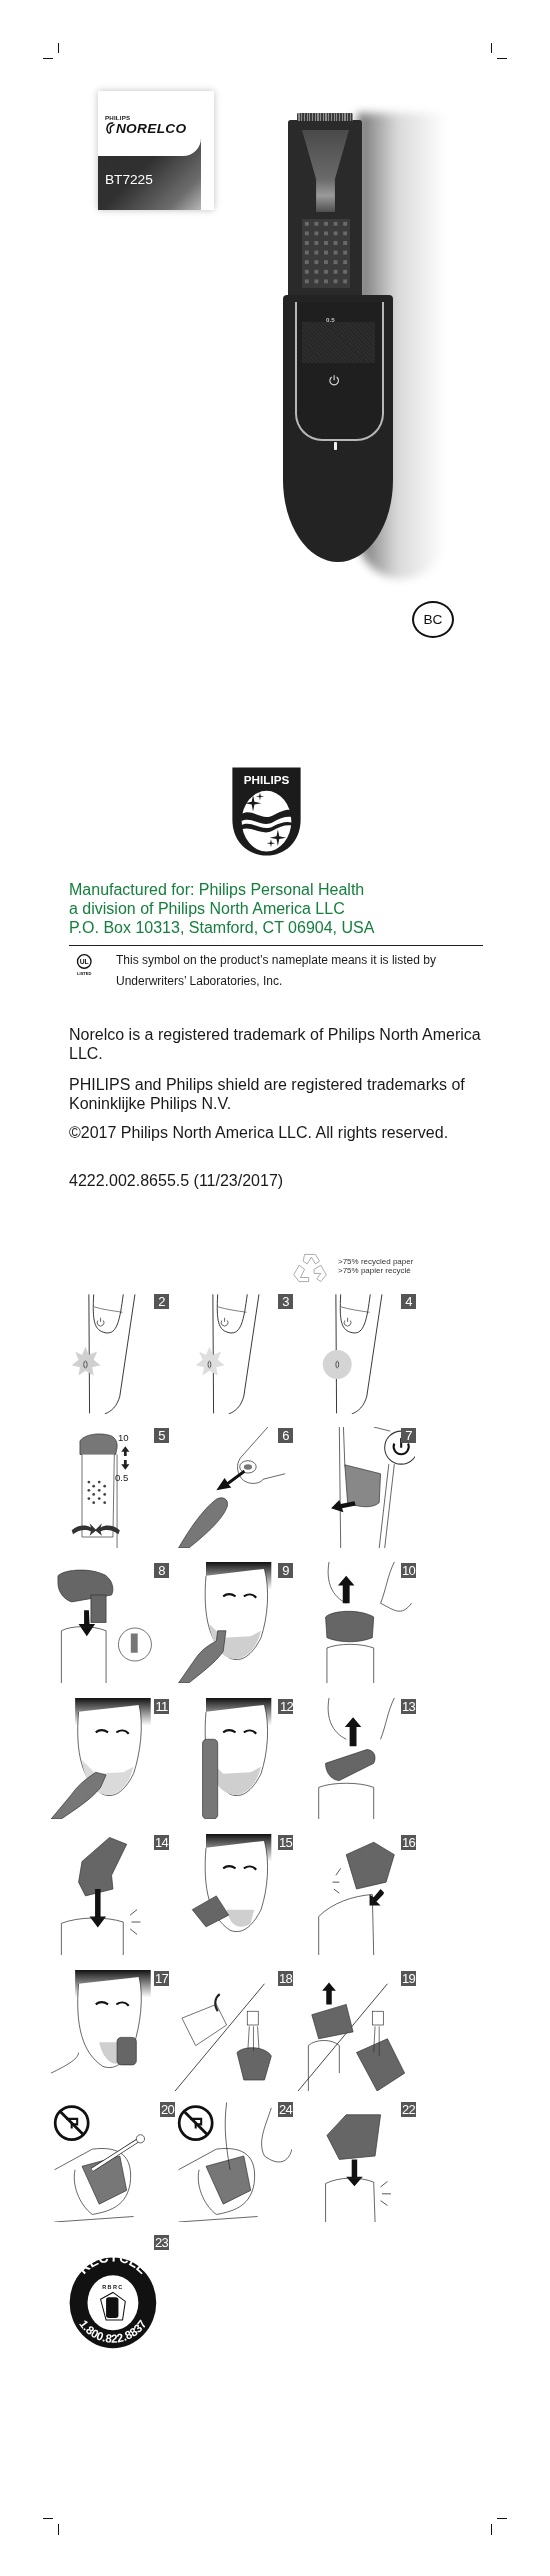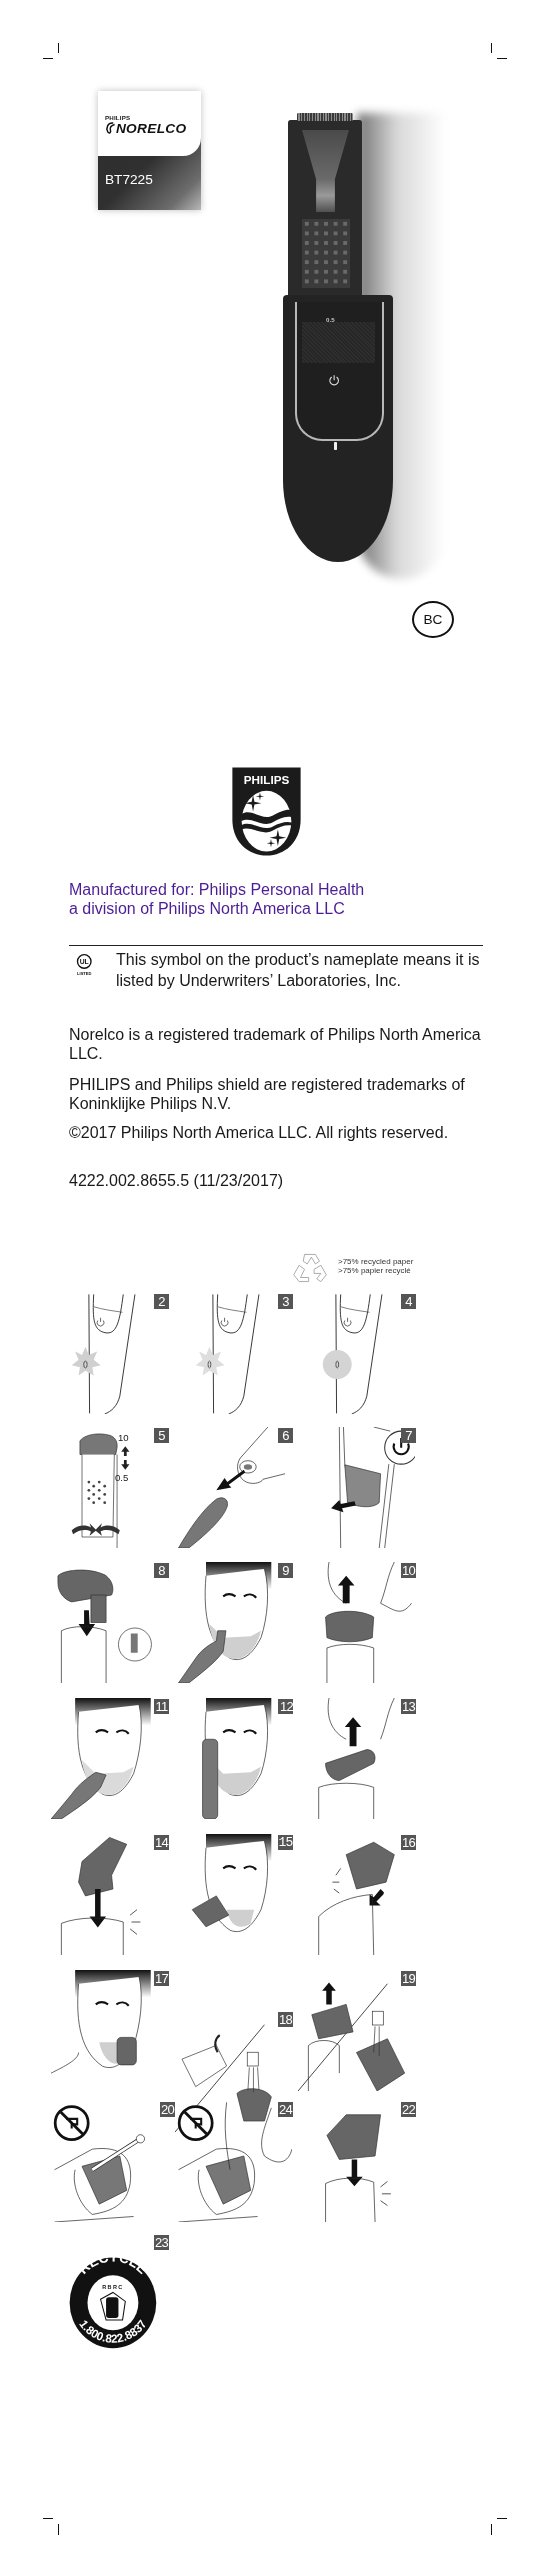--- a/index.html
+++ b/index.html
@@ -4,21 +4,21 @@
 <style>
   html, body { margin:0; padding:0; background:#ffffff; }
   body { width:550px; height:2576px; position:relative; overflow:hidden;
          font-family:"Liberation Sans", sans-serif; color:#1a1a1a; }
   .abs { position:absolute; }
 
   
   .crop { position:absolute; background:#111; }
 
   
-  .logo-box { left:98px; top:91px; width:103px; height:119px;
+  .logo-box { left:98px; top:91px; width:116px; height:119px;
               box-shadow:0 0 6.9px rgba(0,0,0,0.25); overflow:hidden; }
   .logo-top { position:absolute; left:0; top:0; width:103px; height:65px; background:#fff;
               border-bottom-right-radius:18px; z-index:2; }
   .logo-bottom { position:absolute; left:0; top:0; width:103px; height:119px;
                  background:linear-gradient(135deg,#2e2e2e 0%,#303030 55%,#6d6d6d 85%,#b8b8b8 100%); }
   .logo-philips { position:absolute; left:6.9px; top:23px; font-weight:bold; font-size:6.2px; letter-spacing:0.2px; color:#222; }
   .logo-norelco { position:absolute; left:6.9px; top:30px; font-weight:bold; font-style:italic; font-size:13.7px; color:#111; letter-spacing:0.3px; }
   .logo-model { position:absolute; left:6.9px; top:81px; font-size:13.7px; color:#fff; z-index:3; }
 
   
@@ -47,26 +47,26 @@
   .trimmer-led { left:334px; top:442px; width:3.4px; height:8.2px; background:#f0f0f0; border-radius:0.7px; }
 
   
   .bc-mark { left:412px; top:601px; width:38px; height:33px; border:2.1px solid #111; border-radius:50%;
              display:flex; align-items:center; justify-content:center; font-size:13.7px; color:#111; }
 
   
   .shield { left:231px; top:766px; width:71px; height:91px; }
 
   
-  .txt { font-size:16px; line-height:19px; color:#4c1d95; }
+  .txt { font-size:16px; line-height:19px; color:#15803d; }
   .manufacturer { left:69px; top:880px; width:439px; }
   .rule { left:69px; top:945px; width:414px; height:1.4px; background:#222; }
   .ul-row { left:69px; top:950px; width:425px; }
   .ul-icon { position:absolute; left:6.9px; top:4.1px; width:16.5px; height:23px; }
-  .ul-text { position:absolute; left:47px; top:0; width:384px; font-size:16px; line-height:20.6px; }
+  .ul-text { position:absolute; left:47px; top:0; width:384px; font-size:12px; line-height:20.6px; }
   .para { left:69px; width:439px; font-size:16px; line-height:19px; }
 
   
   .recycle-note { left:291px; top:1211px; width:178px; height:34px;margin-top:39px; }
   .recycle-note svg { position:absolute; left:0; top:0; }
   .recycle-note .lines { position:absolute; left:47px; top:6.9px; font-size:8px; line-height:9px; color:#333; }
 
   
   .step { position:absolute; width:117px; height:121px; }
   .badge { position:absolute; width:15px; height:15px; background:#555; color:#fff;
@@ -125,20 +125,21 @@
   <path d="M15 86 C30 78 45 96 60 88 C72 82 80 80 88 82 L88 86 C78 85 70 88 60 94 C45 102 30 86 15 92 Z" fill="#1b1b1b"></path>
   <path d="M32 42 L34 52 L44 54 L34 56 L32 66 L30 56 L20 54 L30 52 Z" fill="#1b1b1b"></path>
   <path d="M42 38 L43 43 L48 44 L43 45 L42 50 L41 45 L36 44 L41 43 Z" fill="#1b1b1b"></path>
   <path d="M68 92 L70 102 L80 104 L70 106 L68 116 L66 106 L56 104 L66 102 Z" fill="#1b1b1b"></path>
   <path d="M58 106 L59 111 L64 112 L59 113 L58 118 L57 113 L52 112 L57 111 Z" fill="#1b1b1b"></path>
 </svg>
 
 <div class="abs txt manufacturer">
   <div>Manufactured for: Philips Personal Health</div>
   <div>a division of Philips North America LLC</div>
+  <div>P.O. Box 10313, Stamford, CT 06904, USA</div>
 </div>
 <div class="abs rule"></div>
 
 <div class="abs ul-row">
   <svg class="ul-icon" viewBox="0 0 24 34">
     <circle cx="12" cy="11" r="10" fill="none" stroke="#111" stroke-width="2"></circle>
     <text x="12" y="15" text-anchor="middle" font-family="Liberation Sans, sans-serif" font-weight="bold" font-size="10" fill="#111">UL</text>
     <text x="12" y="31" text-anchor="middle" font-family="Liberation Sans, sans-serif" font-weight="bold" font-size="6" fill="#111">LISTED</text>
   </svg>
   <div class="ul-text">This symbol on the product’s nameplate means it is listed by Underwriters’ Laboratories, Inc.</div>
@@ -330,21 +331,21 @@
     <polygon points="70,80 64,80 64,120 56,120 68,136 80,120 72,120 72,80" fill="#111"></polygon>
     <path d="M15 130 C40 120 80 120 105 128 L105 176 M15 130 L15 176" fill="none" stroke="#222"></path>
     <g stroke="#333" stroke-width="1.2">
         <line x1="115" y1="118" x2="125" y2="110"></line>
         <line x1="117" y1="128" x2="130" y2="128"></line>
         <line x1="115" y1="138" x2="125" y2="146"></line>
       </g>
   </svg>
   <div class="badge" style="left:103px;top:1.4px;">14</div>
 </div>
-<div class="step" style="left:175px;top:1834px;font-family:Liberation Mono, monospace;">
+<div class="step" style="left:175px;top:1834px;">
   <svg width="117" height="121" viewBox="0 0 170 176">
     <defs>
         <linearGradient id="hair15" x1="0" y1="0" x2="0" y2="1">
           <stop offset="0" stop-color="#111"></stop>
           <stop offset="1" stop-color="#fff"></stop>
         </linearGradient>
       </defs>
     <path d="M45 0 L140 0 L140 40 L45 40 Z" fill="url(#hair15)"></path>
     <path d="M45 20 C40 80 50 120 80 140 C100 148 115 130 125 110 C135 80 138 40 130 10" fill="#fff" stroke="#222"></path>
     <path d="M75 110 C80 135 95 140 110 130 L115 110 Z" fill="#cfcfcf"></path>
@@ -377,21 +378,21 @@
       </defs>
     <path d="M35 0 L145 0 L145 40 L35 40 Z" fill="url(#hair17)"></path>
     <path d="M40 20 C35 80 45 120 75 140 C95 148 110 130 120 110 C130 80 135 40 128 10" fill="#fff" stroke="#222"></path>
     <path d="M70 105 C75 130 90 140 100 135 L105 105 Z" fill="#cfcfcf"></path>
     <path d="M65 50 C70 46 77 46 83 50 M95 50 C101 46 108 46 113 52" stroke="#111" stroke-width="3" fill="none"></path>
     <rect x="96" y="98" width="28" height="40" rx="6" fill="#666" stroke="#333"></rect>
     <path d="M0 150 C20 140 40 130 40 120" fill="none" stroke="#222"></path>
   </svg>
   <div class="badge" style="left:103px;top:1.4px;">17</div>
 </div>
-<div class="step" style="left:175px;top:1970px;margin-top:41px;">
+<div class="step" style="left:175px;top:1970px;">
   <svg width="117" height="121" viewBox="0 0 170 176">
     <line x1="0" y1="176" x2="130" y2="20" stroke="#222" stroke-width="1.2"></line>
     <path d="M10 70 L60 50 L75 80 L30 110 Z" fill="#fff" stroke="#333"></path>
     <path d="M65 35 C58 40 56 50 62 60" fill="none" stroke="#222" stroke-width="3"></path>
     <rect x="105" y="60" width="16" height="20" fill="#fff" stroke="#333"></rect>
     <path d="M90 120 C100 110 130 110 140 125 L130 160 L100 160 Z" fill="#666" stroke="#333"></path>
     <g stroke="#333">
         <line x1="108" y1="82" x2="106" y2="115"></line>
         <line x1="114" y1="82" x2="114" y2="118"></line>
         <line x1="120" y1="82" x2="122" y2="115"></line>

